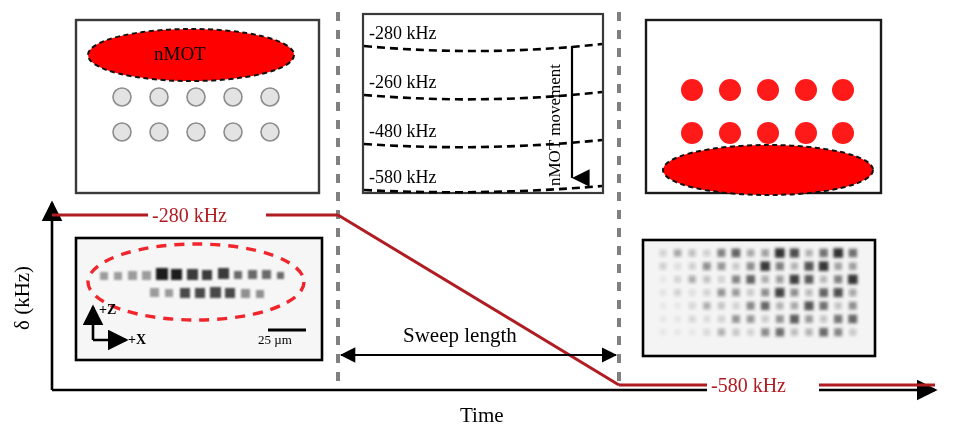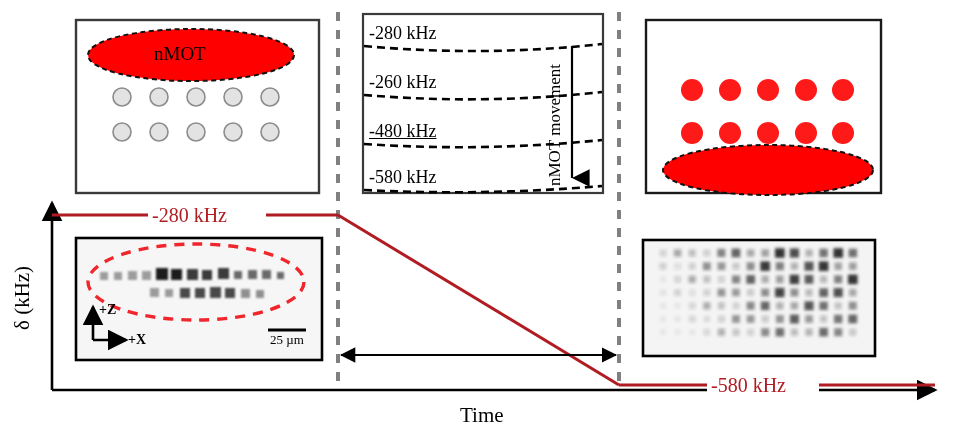--- a/index.html
+++ b/index.html
@@ -269,27 +269,28 @@
           <rect x="834.2" y="328.2" width="8.1" height="8.1" fill="#202020" opacity="0.52"></rect>
           <rect x="849.4" y="328.8" width="6.8" height="6.8" fill="#202020" opacity="0.21"></rect>
         </g>
     </g>
   </svg>
 
   <div class="lbl panel-txt" style="left:154px;top:44px;">nMOT</div>
 
   <div class="lbl freq-lbl" style="left:369px;top:24px;">-280 kHz</div>
   <div class="lbl freq-lbl" style="left:369px;top:73px;">-260 kHz</div>
-  <div class="lbl freq-lbl" style="left:369px;top:122px;text-decoration:underline;">-480 kHz</div>
+  <div class="lbl freq-lbl" style="left:369px;top:122px;">-480 kHz</div>
   <div class="lbl freq-lbl" style="left:369px;top:168px;">-580 kHz</div>
 
   <div class="lbl mov-lbl rot90" style="left:546px;top:186px;">nMOT movement</div>
 
   <div class="lbl axis-lbl rot90" style="left:12px;top:330px;">δ (kHz)</div>
   <div class="lbl axis-lbl" style="left:460px;top:405px;text-align:right;">Time</div>
 
   <div class="lbl red-lbl" style="left:152px;top:205px;">-280 kHz</div>
   <div class="lbl red-lbl" style="left:711px;top:375px;">-580 kHz</div>
+  <div class="lbl sweep-lbl" style="left:403px;top:325px;">Sweep length</div>
 
   <div class="lbl small-ax" style="left:99px;top:303px;">+Z</div>
   <div class="lbl small-ax" style="left:128px;top:333px;">+X</div>
-  <div class="lbl scale-lbl" style="left:270px;top:333px;">25 µm</div>
+  <div class="lbl scale-lbl" style="left:258px;top:333px;">25 µm</div>
 </div>
 
 </body></html>

